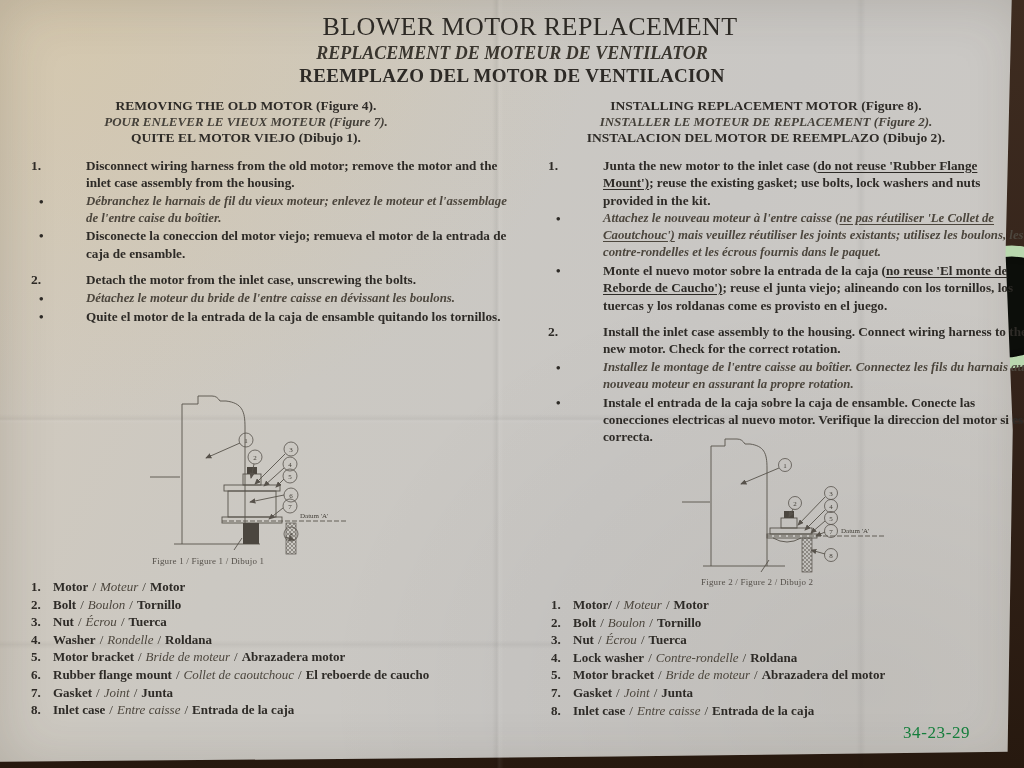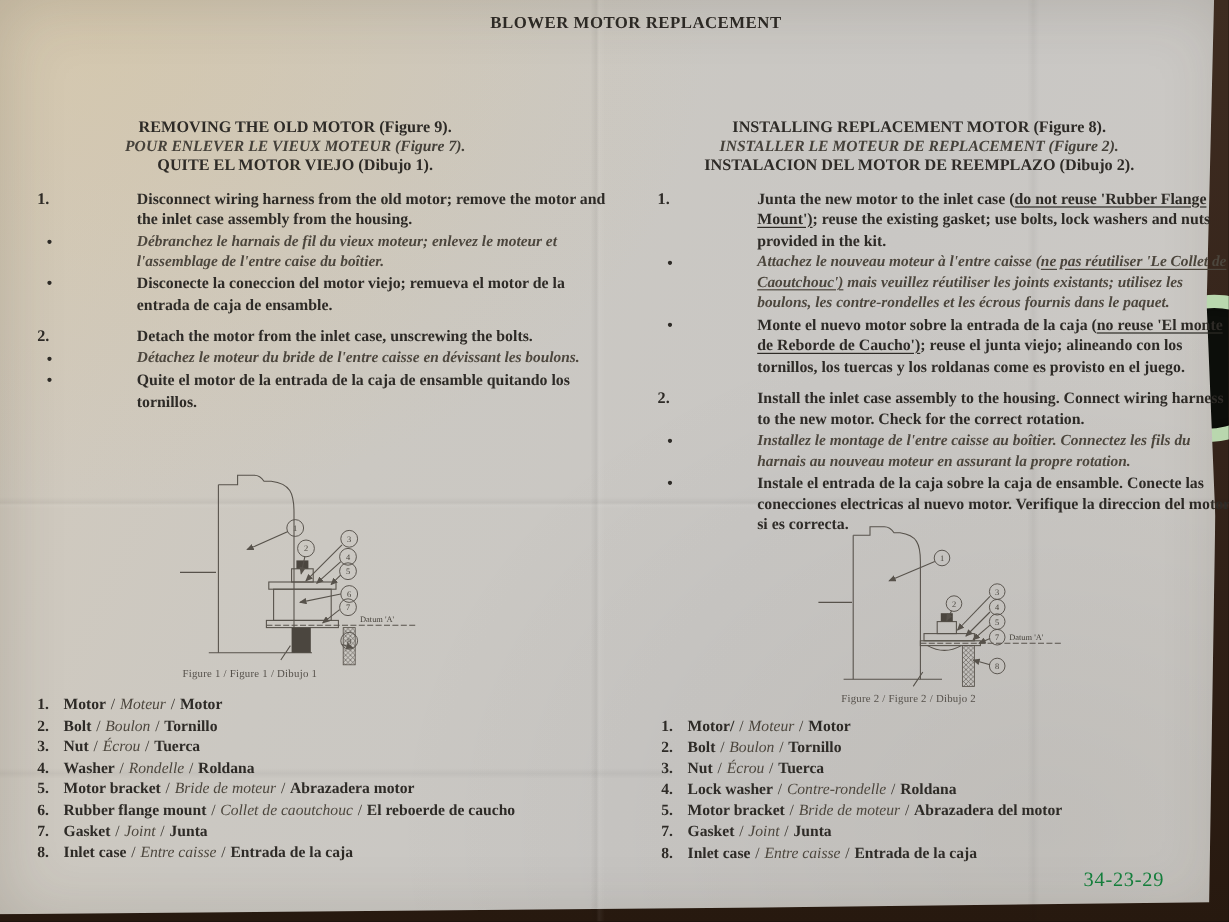--- a/index.html
+++ b/index.html
@@ -27,39 +27,39 @@
   #crease-v2{left:856px;top:0;width:10px;height:768px;
     background:linear-gradient(90deg,rgba(0,0,0,0),rgba(0,0,0,.04) 50%,rgba(0,0,0,0));}
   #crease-h1{left:0;top:414px;width:1024px;height:10px;
     background:linear-gradient(180deg,rgba(0,0,0,0),rgba(0,0,0,.045) 50%,rgba(255,255,255,.05) 70%,rgba(0,0,0,0));}
   #crease-h2{left:0;top:640px;width:560px;height:9px;
     background:linear-gradient(180deg,rgba(0,0,0,0),rgba(0,0,0,.04) 50%,rgba(0,0,0,0));}
   #vignette{position:absolute;inset:0;box-shadow:inset 0 0 55px rgba(60,50,35,.18);
     clip-path:polygon(0% 0%,98.8% 0%,98.2% 33%,98.9% 56%,98.4% 97.9%,60% 98.5%,0% 99.2%);}
   .u{text-decoration:underline;text-underline-offset:2px;}
   #title-block{position:absolute;left:0;top:12px;width:1024px;text-align:center;color:#2d2a26;}
-  .title1{font-size:14px;font-weight:bold;letter-spacing:.4px;padding-left:36px;}
+  .title1{font-size:26px;font-weight:normal;letter-spacing:.4px;padding-left:36px;}
   .title2{font-size:18px;font-weight:bold;font-style:italic;color:#3a362f;margin-top:1px;}
   .title3{font-size:19px;font-weight:bold;letter-spacing:.3px;margin-top:1px;}
 
   .col{position:absolute;width:486px;color:#2e2b27;}
   #col-left{left:26px;top:98px;}
   #col-right{left:543px;top:98px;}
   .sec-head{text-align:center;line-height:1.22;}
   #col-left .sec-head{width:440px;}
   #col-right .sec-head{width:446px;}
   .h-en,.h-es{font-size:13.5px;font-weight:bold;}
   .h-fr{font-size:13px;font-weight:bold;font-style:italic;color:#45413a;}
 
   .steps{margin-top:10px;}
   .step{margin-bottom:9px;}
   .srow{display:flex;line-height:1.32;margin-bottom:1px;}
   .marker{flex:0 0 60px;font-size:13.5px;font-weight:bold;padding-left:5px;box-sizing:border-box;}
   .marker.bullet{padding-left:13px;font-size:13px;}
-  .stext{width:426px;font-size:13px;margin-left:28px;}
+  .stext{width:426px;font-size:13px;}
   .stext.en,.stext.es{font-weight:bold;font-size:13.2px;}
   .stext.fr{font-style:italic;font-weight:bold;color:#4c463d;font-size:12.8px;}
 
   .figure{position:absolute;}
   #figure1{left:148px;top:382px;}
   #figure2{left:681px;top:434px;}
   .fig-caption{position:absolute;font-size:9px;color:#55504a;letter-spacing:.2px;}
   #fig1-caption{left:152px;top:556px;}
   #fig2-caption{left:701px;top:577px;}
   svg .ln{stroke:#57524b;stroke-width:.9;fill:none;}
@@ -87,25 +87,27 @@
   <div id="backdrop"></div>
   <div id="green-ring"></div>
   <div id="paper"></div>
   <div id="crease-v1" class="crease"></div>
   <div id="crease-v2" class="crease"></div>
   <div id="crease-h1" class="crease"></div>
   <div id="crease-h2" class="crease"></div>
 
   <div id="title-block">
     <div class="title1">BLOWER MOTOR REPLACEMENT</div>
+    <div class="title2">REPLACEMENT DE MOTEUR DE VENTILATOR</div>
+    <div class="title3">REEMPLAZO DEL MOTOR DE VENTILACION</div>
   </div>
 
   <div class="col" id="col-left">
     <div class="sec-head">
-      <div class="h-en">REMOVING THE OLD MOTOR (Figure 9).</div>
+      <div class="h-en">REMOVING THE OLD MOTOR (Figure 4).</div>
       <div class="h-fr">POUR ENLEVER LE VIEUX MOTEUR (Figure 7).</div>
       <div class="h-es">QUITE EL MOTOR VIEJO (Dibujo 1).</div>
     </div>
     <div class="steps">
       <div class="step">
         <div class="srow">
           <span class="marker">1.</span>
           <div class="stext en">Disconnect wiring harness from the old motor; remove the motor and the inlet case assembly from the housing.</div>
         </div>
         <div class="srow">

